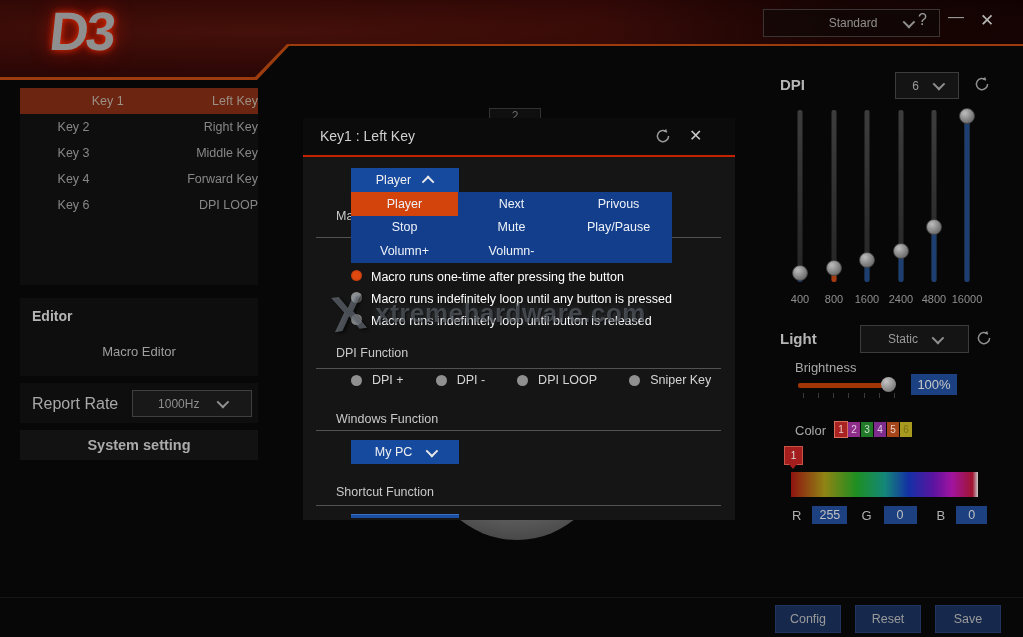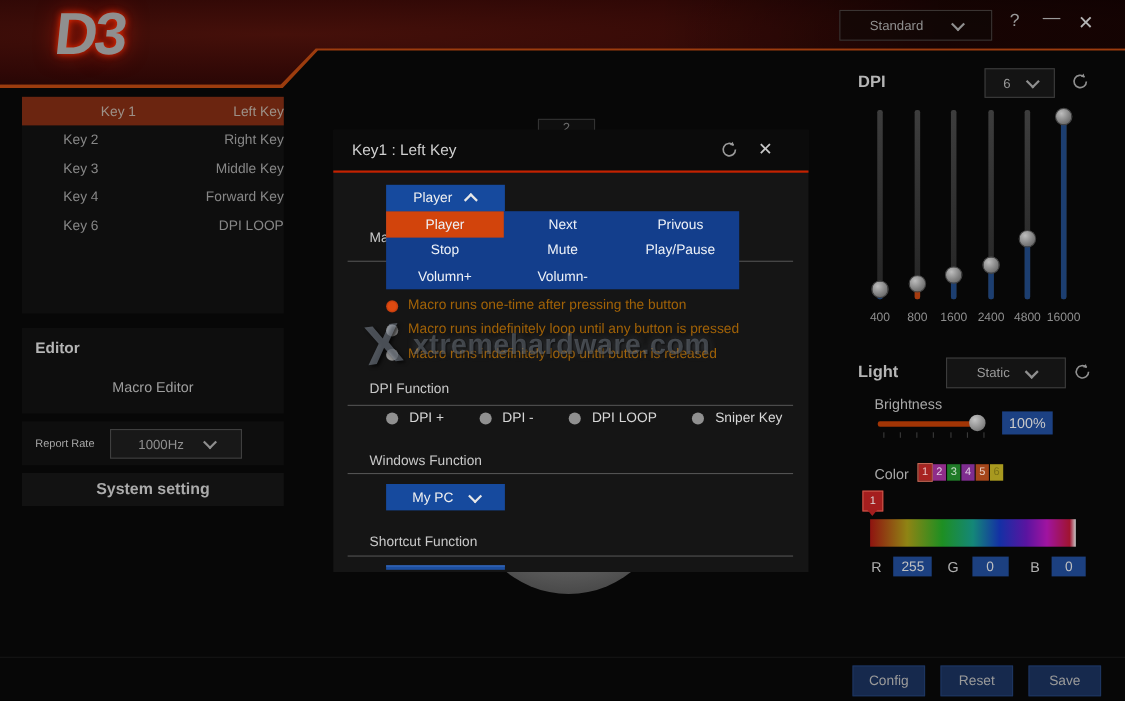--- a/index.html
+++ b/index.html
@@ -11,21 +11,21 @@
     clip-path:polygon(0 0,1023px 0,1023px 46px,289px 46px,257px 80px,0 80px);}
   .hdr-maroon{left:0;top:0;width:1023px;height:78px;
     background:radial-gradient(ellipse at 25% 40%, #45100a 0%, #300806 55%, #1c0403 100%);
     clip-path:polygon(0 0,1023px 0,1023px 44px,287px 44px,255px 77px,0 77px);}
   .hdr-shade{left:600px;top:0;width:423px;height:44px;
     background:linear-gradient(90deg,rgba(0,0,0,0) 0%,rgba(0,0,0,.5) 60%);}
   .logo{left:50px;top:0px;font-size:54px;font-weight:800;letter-spacing:-3px;color:#8f8f8f;
     transform:skewX(-6deg);text-shadow:0 0 7px rgba(255,45,0,.95),0 0 20px rgba(255,30,0,.55);}
   .profile-dd{left:763px;top:9px;width:137px;height:26px;border:1px solid #3a3432;
     background:rgba(12,9,8,.55);display:flex;align-items:center;justify-content:center;gap:26px;
-    font-size:12px;color:#8f8f8f;}
+    font-size:12px;color:#8f8f8f;padding-left:38px;}
   .win-help{left:918px;top:11px;font-size:16px;color:#9a9a9a;}
   .win-min{left:948px;top:8px;font-size:16px;color:#9a9a9a;}
   .win-close{left:980px;top:10px;font-size:17px;color:#b5b5b5;}
   
   .chev{display:inline-block;width:7px;height:7px;border-right:2px solid #8f8f8f;
     border-bottom:2px solid #8f8f8f;transform:rotate(45deg) translateY(-2px);}
   .chev.up{transform:rotate(-135deg) translateY(-2px);border-color:#e8e8e8;}
   .chev.white{border-color:#e8e8e8;}
   
   .ricon{width:18px;height:18px;display:inline-block;}
@@ -39,21 +39,21 @@
   .krow .kname{width:45%;}
   .krow .kfunc{width:55%;text-align:right;}
   .krow.sel{background:#6b2510;color:#9c9087;padding-left:44px;}
   .macro-link{text-align:center;font-size:13px;color:#9f9f9f;padding-top:20px;}
   .rr-row{display:flex;align-items:center;padding:7px 0 7px 12px;}
   .rr-dd{margin-left:14px;width:118px;height:25px;background:#181818;border:1px solid #3f3f3f;
     display:flex;align-items:center;justify-content:center;gap:18px;font-size:12px;color:#8f8f8f;}
   .sys{height:30px;display:flex;align-items:center;justify-content:center;
     font-size:14.5px;font-weight:bold;color:#ababab;background:#121212;}
   
-  .dpi-panel{left:765px;top:58px;width:252px;height:252px;}
+  .dpi-panel{left:765px;top:68px;width:252px;height:252px;}
   .panel-head{position:absolute;left:15px;top:8px;font-size:15px;font-weight:bold;color:#b5b5b5;}
   .dd-box{position:absolute;background:#141414;border:1px solid #3c3c3c;display:flex;
     align-items:center;justify-content:center;gap:14px;font-size:12px;color:#9a9a9a;}
   .dpi-slider{position:absolute;top:0;width:44px;height:252px;}
   .track{position:absolute;left:50%;transform:translateX(-50%);top:42px;width:5px;height:172px;
     background:linear-gradient(180deg,#3d3d3d,#242424);border-radius:2px;}
   .fill{position:absolute;left:50%;transform:translateX(-50%);width:5px;background:#1c3e70;border-radius:2px;}
   .fill.orange{background:#a53a0e;}
   .knob{position:absolute;left:50%;transform:translateX(-50%);width:14px;height:14px;border-radius:50%;
     background:radial-gradient(circle at 35% 30%,#bdbdbd,#7d7d7d 60%,#565656);border:1px solid #444;}
@@ -100,22 +100,22 @@
   .m-ref{position:absolute;left:351px;top:9px;}
   .m-close{position:absolute;left:386px;top:8px;font-size:16px;color:#c8c8c8;}
   .blue-btn{position:absolute;left:48px;width:108px;height:24px;background:#164a9e;
     display:flex;align-items:center;justify-content:center;gap:14px;font-size:12.5px;color:#f0f0f0;}
   .menu{position:absolute;left:48px;top:74px;width:321px;height:71px;background:#133e8c;z-index:3;
     display:grid;grid-template-columns:repeat(3,1fr);}
   .mcell{display:flex;align-items:center;justify-content:center;font-size:12.5px;color:#eef2f8;}
   .mcell.sel{background:#d2440c;}
   .sec-label{position:absolute;left:33px;font-size:12.5px;color:#c9c9c9;}
   .mdiv{position:absolute;left:13px;right:14px;height:1px;background:#525252;}
-  .radio-row{position:absolute;left:48px;display:flex;align-items:flex-end;gap:9px;
-    font-size:12.5px;color:#a16207;}
+  .radio-row{position:absolute;left:48px;display:flex;align-items:flex-start;gap:9px;
+    font-size:12.5px;color:#ffffff;}
   .rb{width:11px;height:11px;border-radius:50%;background:#909090;flex:none;}
   .rb.sel{background:radial-gradient(circle,#e04a10 0 45%,#93290a 100%);}
   .dpi-radios{position:absolute;left:48px;top:255px;display:flex;align-items:center;gap:10px;
     font-size:12.5px;color:#d6d6d6;}
   .dpi-radios .gap{width:12px;}
   .cut-btn{position:absolute;left:48px;top:396px;width:108px;height:3px;background:#1d4fa0;
     border-top:1px solid #3a6fc4;}
   
   .wm{left:332px;top:284px;z-index:8;display:flex;align-items:center;gap:10px;pointer-events:none;}
   .wm-x{font-size:50px;font-weight:800;color:rgba(145,155,170,.48);transform:rotate(-8deg);
@@ -164,21 +164,21 @@
       </div>
     </div>
 
     <div class="side-sec" style="top:210px;height:78px;">
       <div class="sec-title" style="padding:10px 0 0 12px;">Editor</div>
       <div class="macro-link">Macro Editor</div>
     </div>
 
     <div class="side-sec" style="top:295px;height:40px;">
       <div class="rr-row">
-        <span style="font-size:10px;color:#a8a8a8;">Report Rate</span>
+        <span style="font-size:16px;color:#a8a8a8;">Report Rate</span>
         <span class="rr-dd">
           <span>1000Hz</span>
           <span class="chev"></span>
         </span>
       </div>
     </div>
 
     <div class="side-sec sys" style="top:342px;">System setting</div>
   </div>
 

